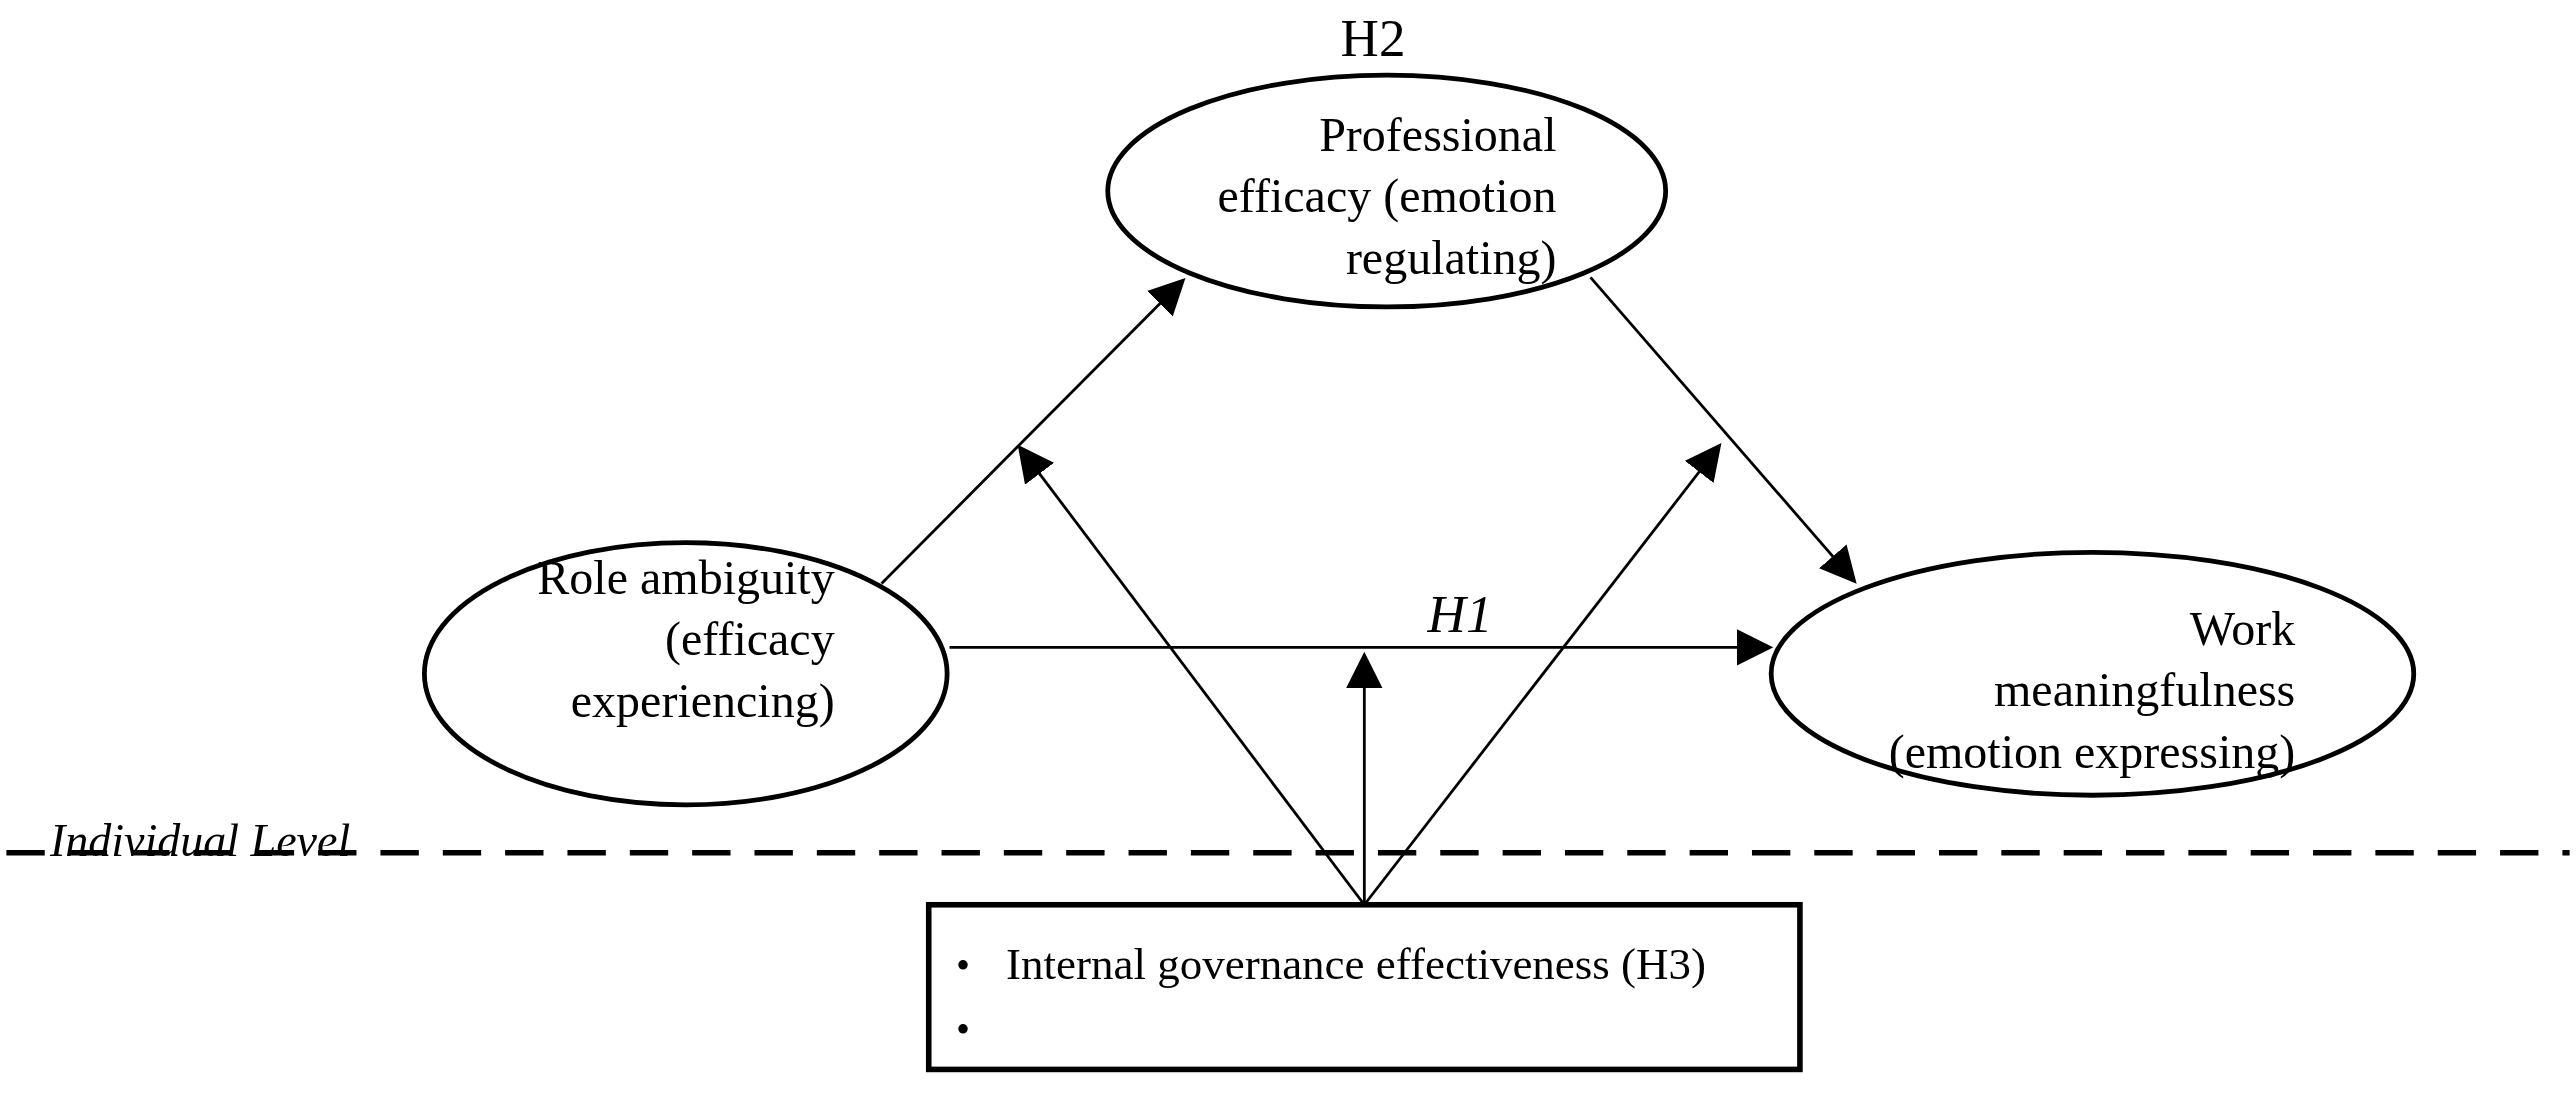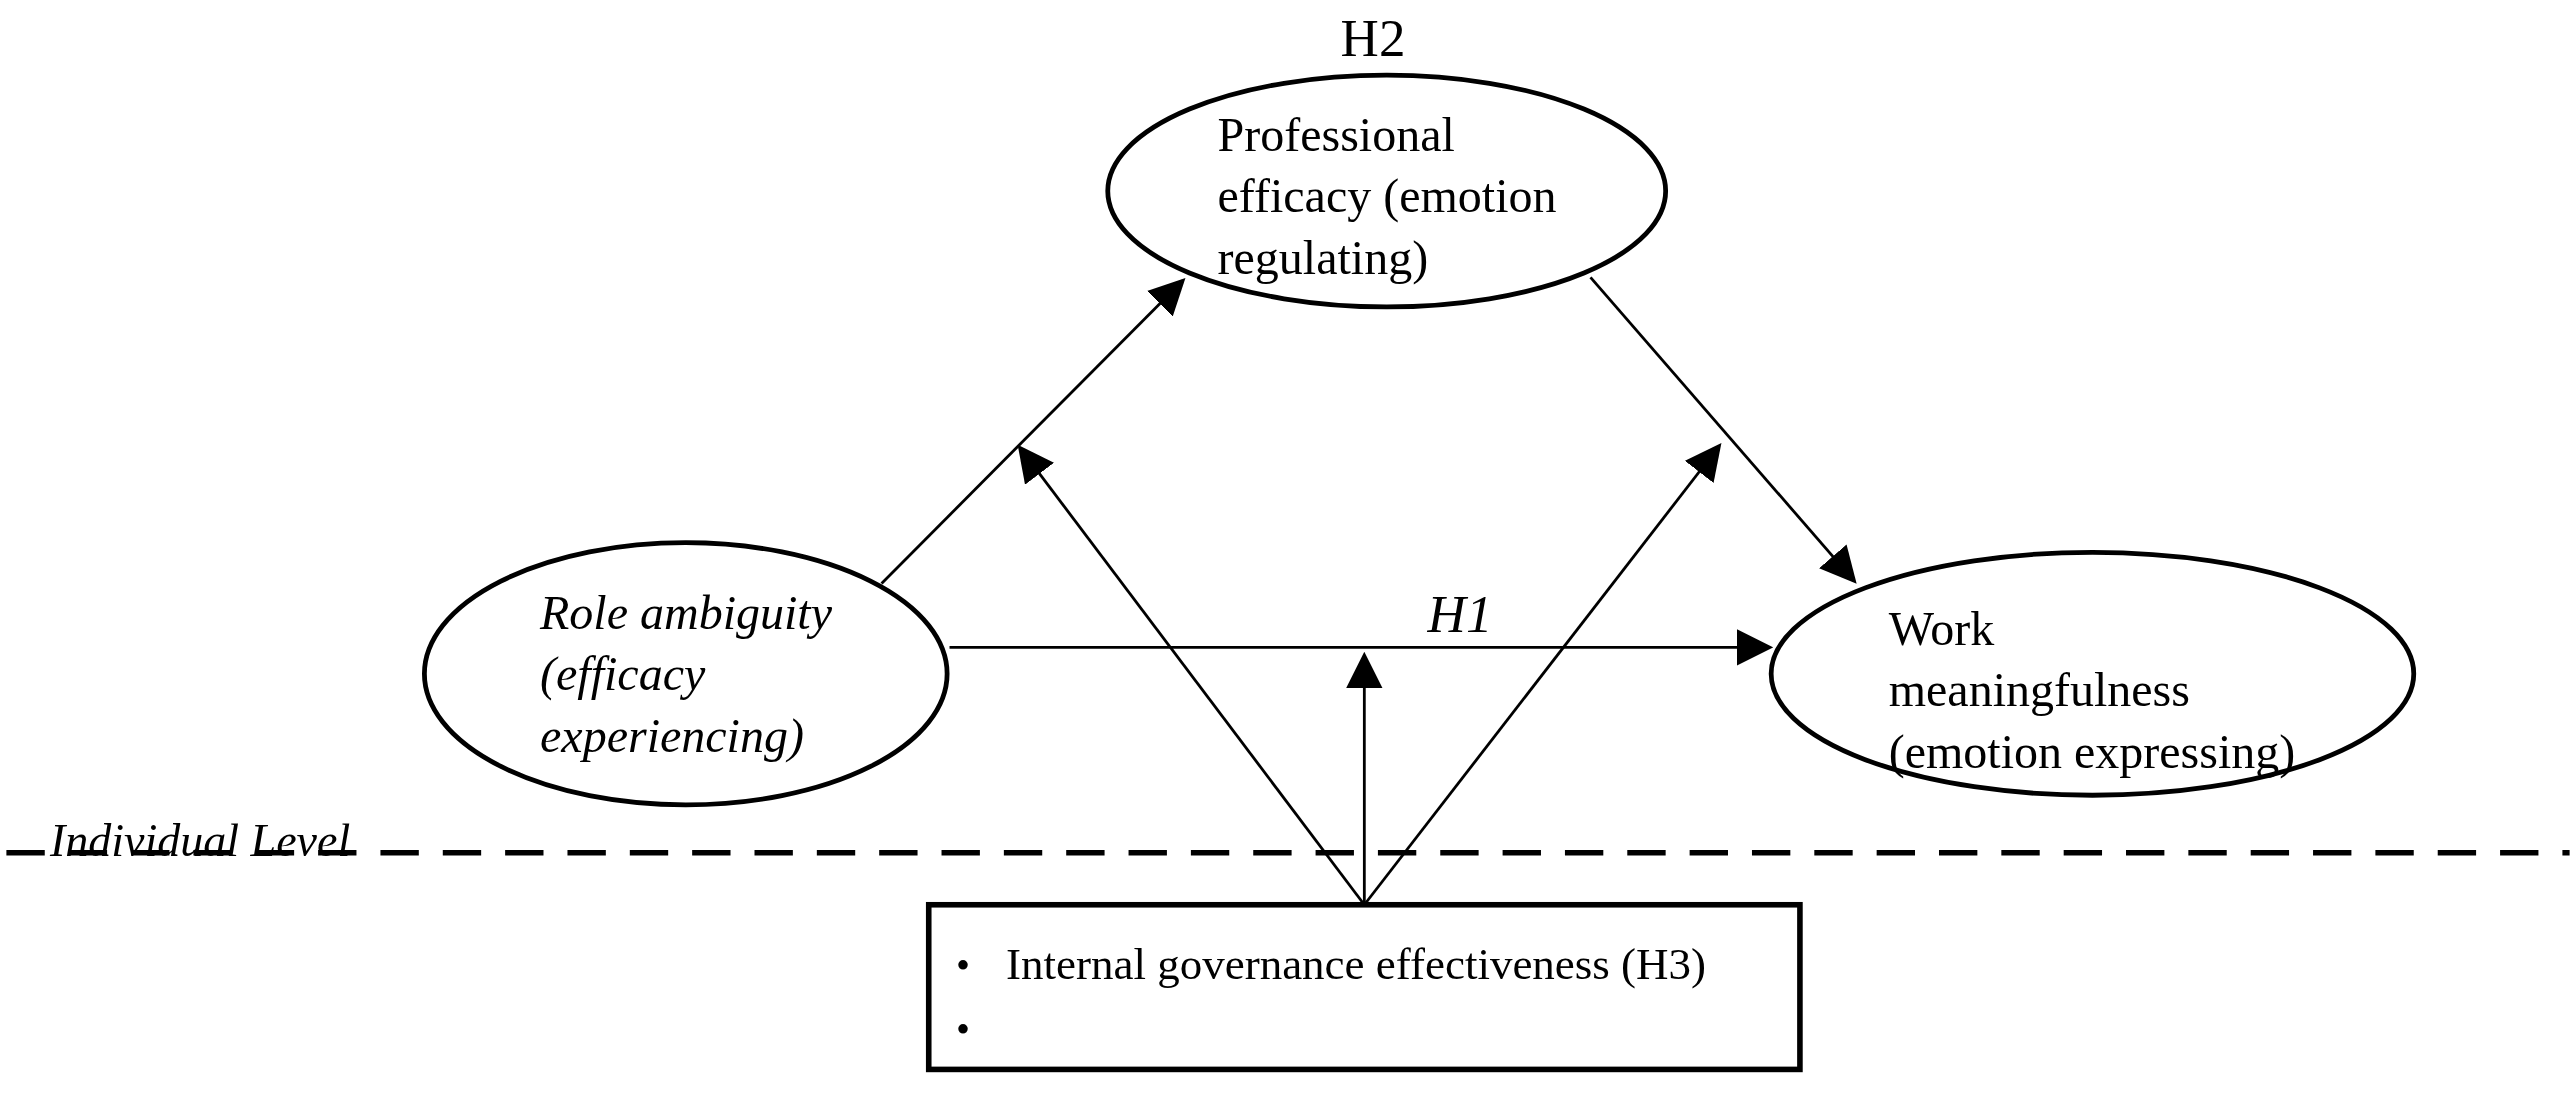--- a/index.html
+++ b/index.html
@@ -9,21 +9,21 @@
     height:1099px;
     background:#ffffff;
     color:#000000;
     font-family:"Liberation Serif","DejaVu Serif",serif;
     overflow:hidden;
   }
   .canvas svg{position:absolute;left:0;top:0;width:2576px;height:1099px;}
   .label{
     position:absolute;
     transform:translate(-50%,-50%);
-    text-align:left;
+    text-align:right;
     white-space:nowrap;
     line-height:1.28;
   }
   .hlabel{font-size:53px;}
   .node{font-size:48px;}
   .level{
     position:absolute;
     transform:translateY(-50%);
     font-style:italic;
     font-size:46px;
@@ -80,21 +80,21 @@
   <div class="label hlabel" style="left:1373px;top:39px;">H2</div>
 
   <div class="label hlabel" style="left:1460px;top:615px;font-style:italic;">H1</div>
 
   <div class="label node" style="left:1387px;top:196px;">
     <div>Professional</div>
     <div>efficacy (emotion</div>
     <div>regulating)</div>
   </div>
 
-  <div class="label node" style="left:686px;top:674px;font-style:italic;">
+  <div class="label node" style="left:686px;top:639px;">
     <div>Role ambiguity</div>
     <div>(efficacy</div>
     <div>experiencing)</div>
   </div>
 
   <div class="label node" style="left:2092px;top:690px;">
     <div>Work</div>
     <div>meaningfulness</div>
     <div>(emotion expressing)</div>
   </div>

